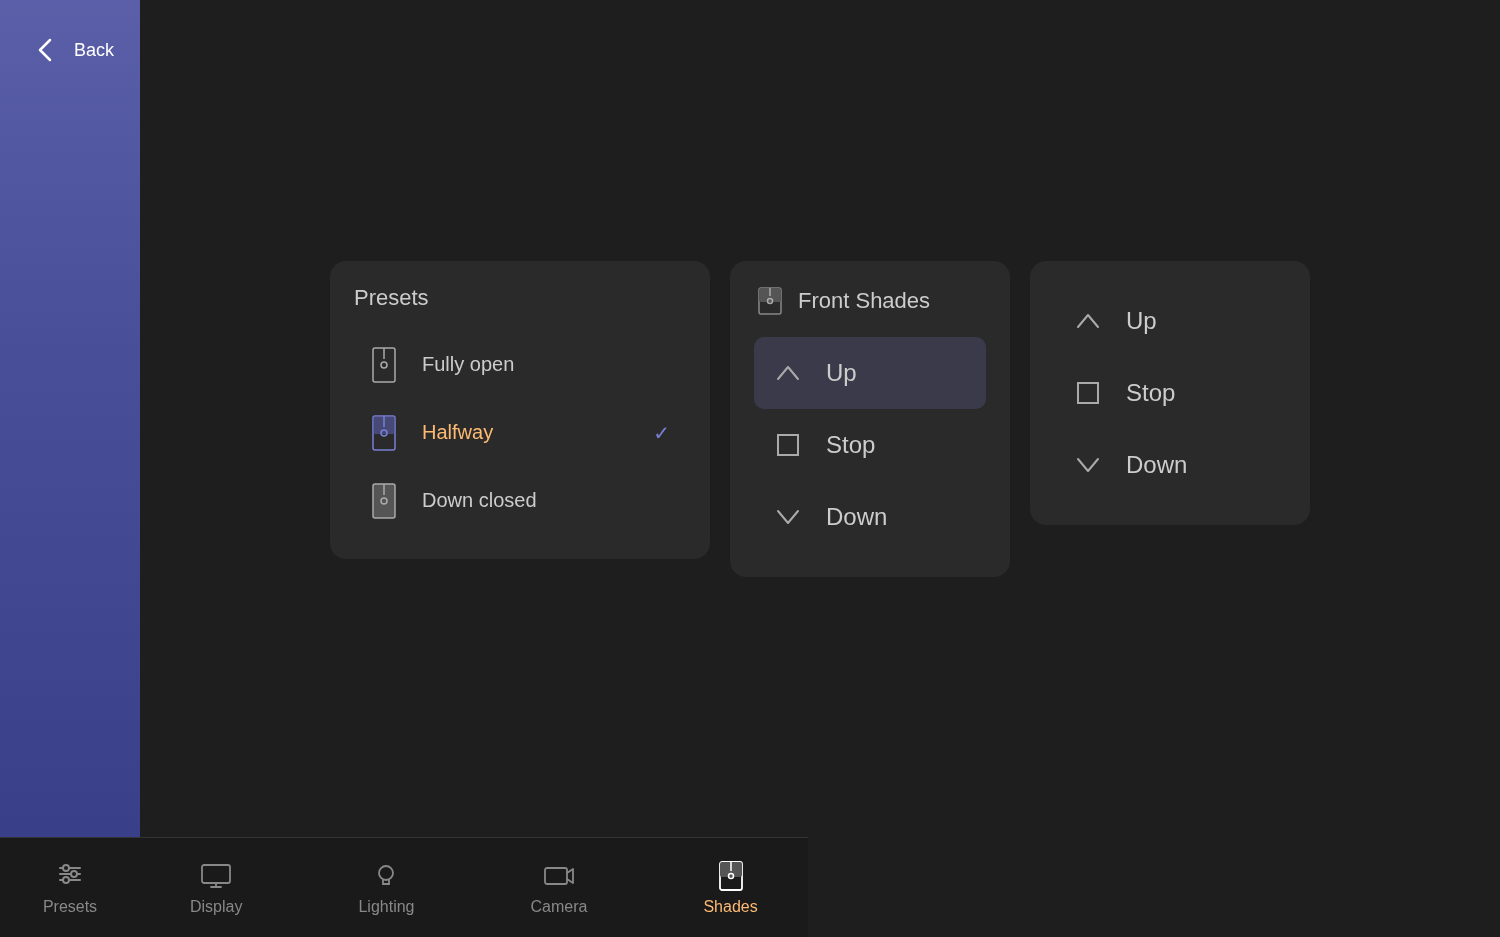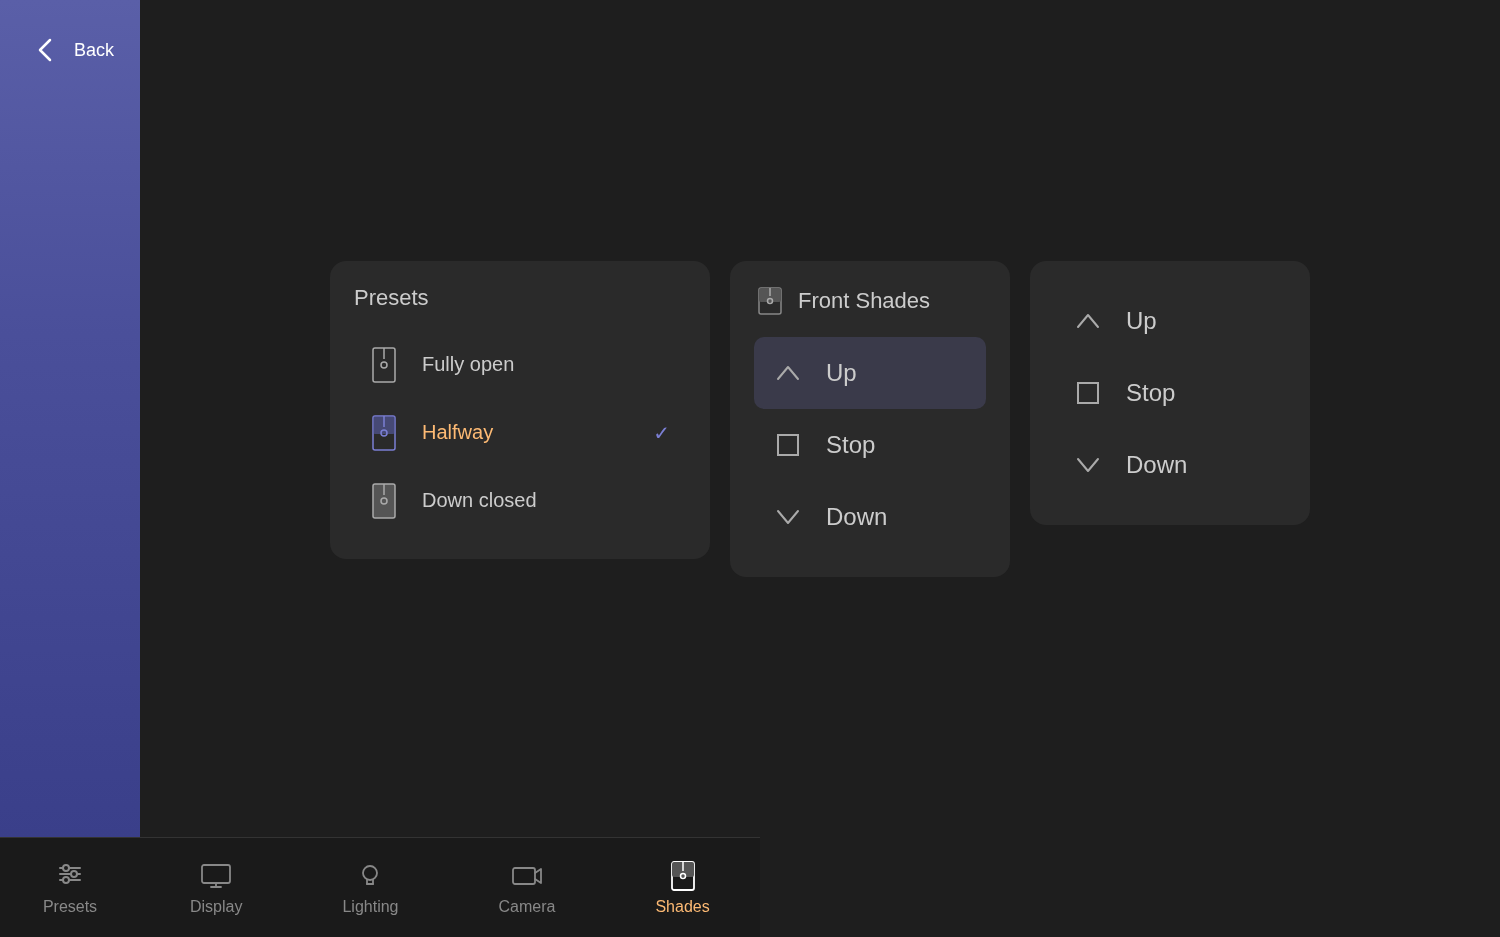--- a/index.html
+++ b/index.html
@@ -166,21 +166,21 @@
     }
 
     
     .bottom-nav {
       height: 100px;
       background: #1a1a1a;
       border-top: 1px solid #333;
       display: flex;
       align-items: center;
       justify-content: space-between;
-      gap: 0;
+      gap: 16px;
       flex-shrink: 0;
     }
 
     .nav-item {
       display: flex;
       flex-direction: column;
       align-items: center;
       justify-content: center;
       gap: 6px;
       padding: 10px 50px;

